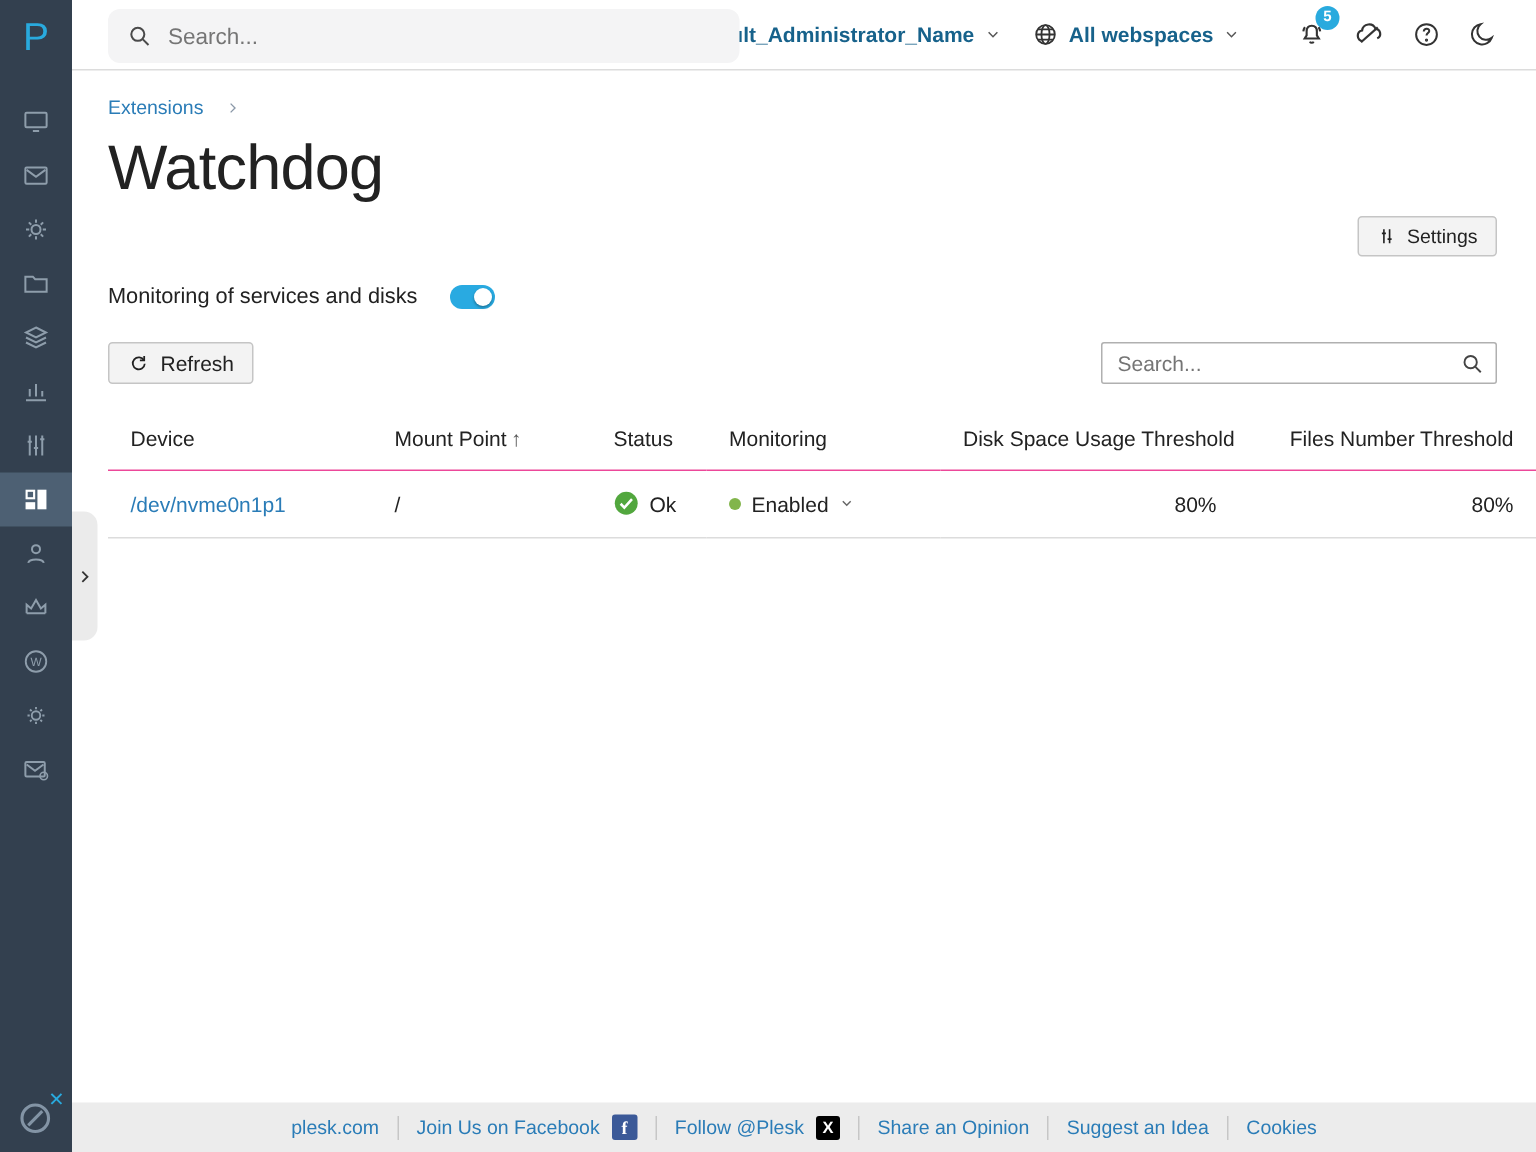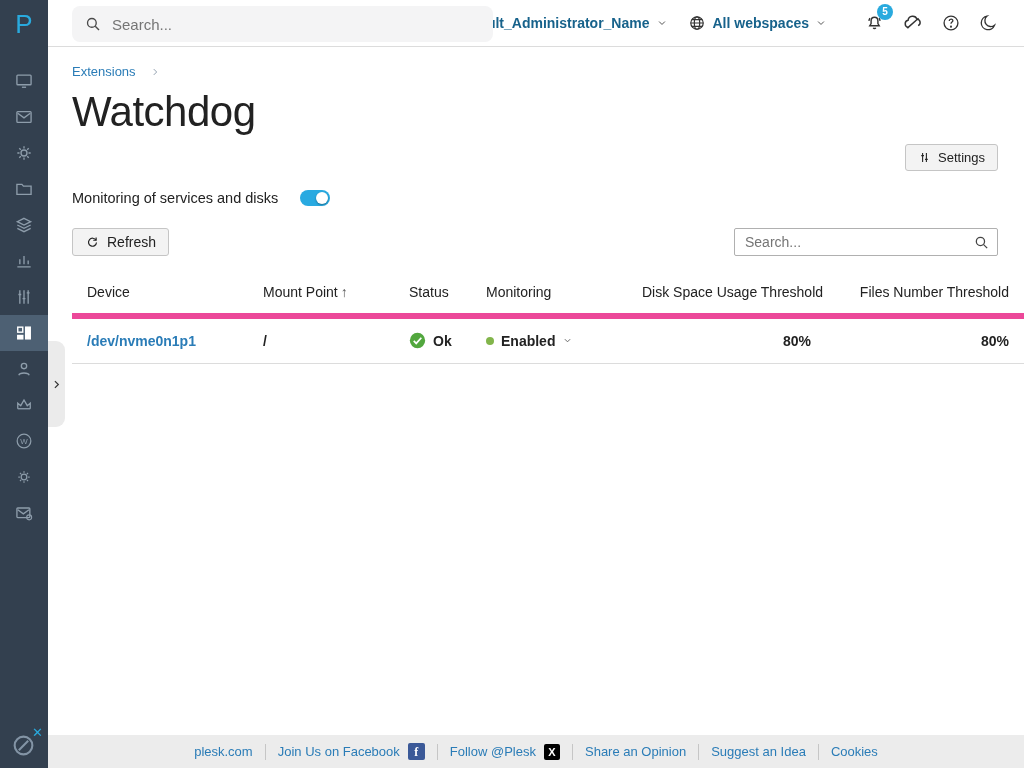--- a/index.html
+++ b/index.html
@@ -69,22 +69,22 @@
     background:#fff; box-shadow:0 1px 2px rgba(0,0,0,.35); }
 
   .list-search { position:absolute; right:26px; top:180px; width:264px; height:28px; }
   .list-search input { width:100%; height:100%; border:1px solid #b0b0b0; border-radius:2px;
     padding:0 30px 0 10px; font:14px "Liberation Sans","DejaVu Sans",sans-serif; outline:none; color:#222; }
   .list-search svg { position:absolute; right:8px; top:6px; color:#444; }
 
   
   table { position:absolute; left:24px; top:226px; width:952px; border-collapse:collapse; table-layout:fixed; }
   th { text-align:left; font-weight:400; color:#222; font-size:14px; padding:10px 15px 13px; cursor:pointer; white-space:nowrap; }
-  thead tr { border-bottom:6px solid #ec4899; }
-  tbody tr { border-bottom:1px solid #dcdcdc;font-weight:bold; }
+  thead tr { border-bottom:1px solid #ec4899; }
+  tbody tr { border-bottom:1px solid #dcdcdc; }
   td { padding:13px 15px 14px; font-size:14px; color:#222; }
   .col-r { text-align:right; }
   .sort-arrow { color:#555; margin-left:3px; }
   .device-link { color:#2a7cb7; text-decoration:none; cursor:pointer; }
   .status-cell { display:flex; align-items:center; gap:7px; }
   .mon-cell { display:flex; align-items:center; gap:7px; cursor:pointer; }
   .mon-dot { width:8px; height:8px; border-radius:50%; background:#82b54b; flex:none; }
   .mon-chev { color:#666; margin-left:1px; }
 
   

